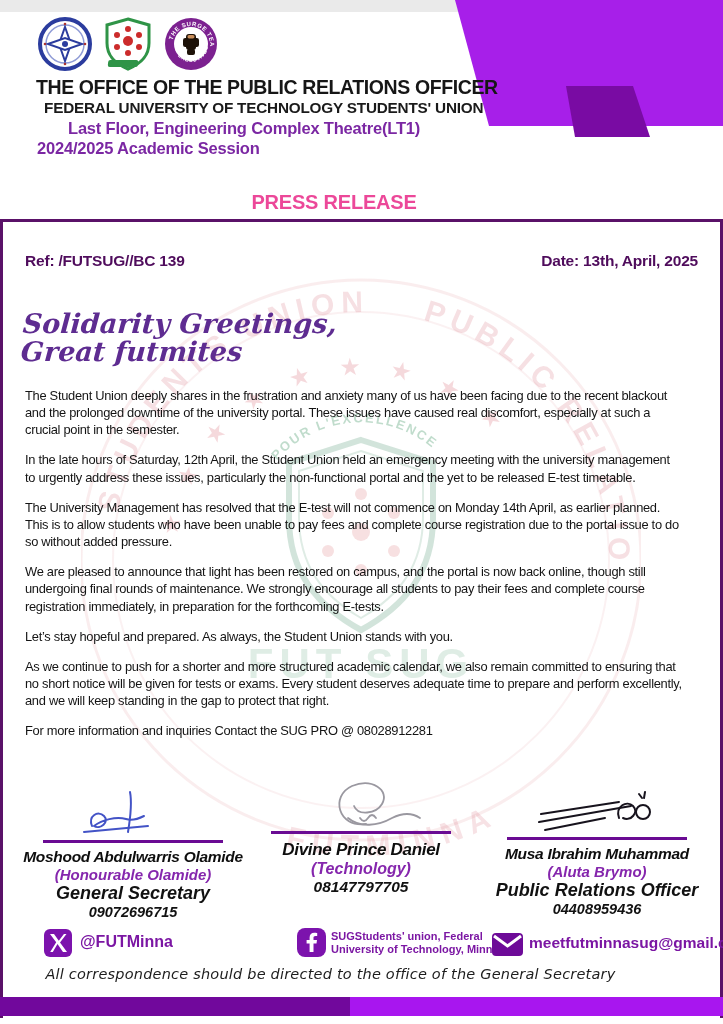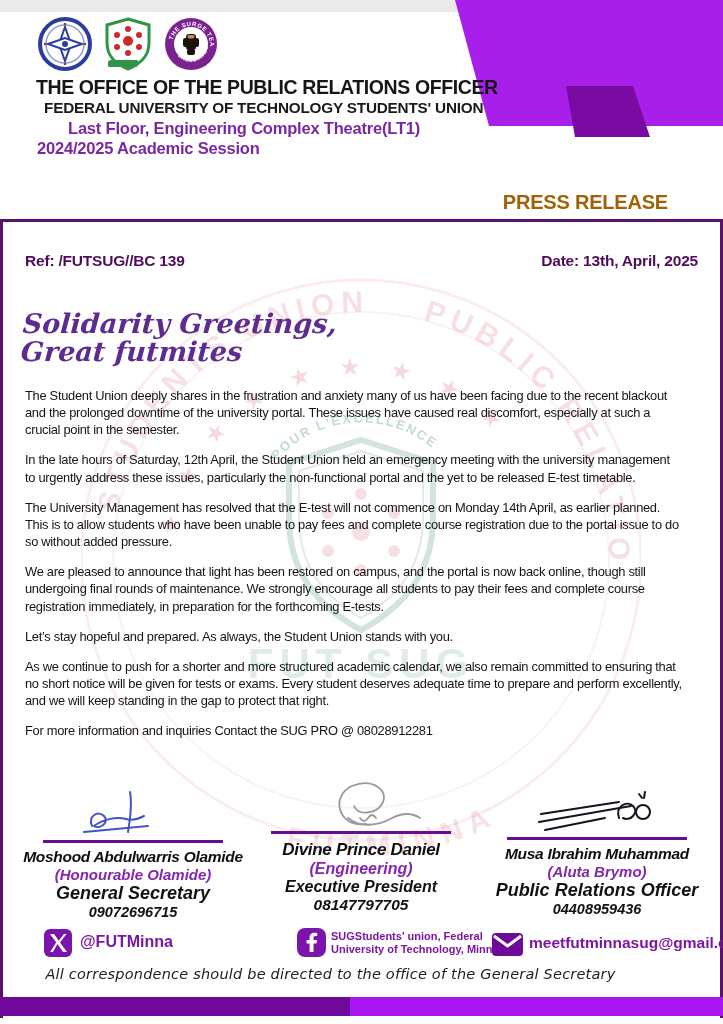--- a/index.html
+++ b/index.html
@@ -15,22 +15,22 @@
              clip-path:polygon(0 0,67px 0,100% 100%,9px 100%);}
 
   .logos{left:38px;top:16px;display:flex;gap:9px;align-items:center;}
   .logo{width:54px;height:56px;display:block;}
 
   .h-office{left:36px;top:76px;font-size:19.5px;font-weight:700;color:#161616;letter-spacing:-0.4px;}
   .h-univ{left:44px;top:99px;font-size:15.3px;font-weight:700;color:#1a1a1a;letter-spacing:-0.2px;}
   .h-addr1{left:37px;top:119px;font-size:16.5px;font-weight:700;color:#7b27a3;letter-spacing:-0.2px;margin-left:31px;}
   .h-addr2{left:37px;top:139px;font-size:16.5px;font-weight:700;color:#7b27a3;letter-spacing:-0.2px;}
 
-  .banner{left:0;top:191px;width:668px;text-align:right;font-size:20px;font-weight:700;
-          color:#a16207;letter-spacing:-0.2px;}
+  .banner{left:0;top:191px;width:668px;text-align:center;font-size:20px;font-weight:700;
+          color:#ec4899;letter-spacing:-0.2px;}
   .rule{left:0;top:219px;width:723px;height:3px;background:#5a1168;}
   .side{top:219px;width:3px;height:799px;background:#5a1168;}
   .side.l{left:0;} .side.r{left:720px;}
 
   .ref{left:25px;top:252px;font-size:15.5px;font-weight:700;color:#4f0c5c;letter-spacing:-0.2px;}
   .date{right:25px;top:252px;font-size:15.5px;font-weight:700;color:#4f0c5c;letter-spacing:-0.2px;}
   .headline{left:0;top:287px;width:723px;text-align:center;font-size:17px;font-weight:700;
             color:#5a1168;letter-spacing:-0.2px;}
 
   .greet{left:22px;top:310px;font-family:"DejaVu Serif",serif;font-style:italic;font-weight:700;
@@ -215,22 +215,21 @@
   <div class="sig-line" style="left:507px;top:837px"></div>
 
   <div class="sig-block" style="left:13px;top:848px">
     <div class="sig-name">Moshood Abdulwarris Olamide</div>
     <div class="sig-alias">(Honourable Olamide)</div>
     <div class="sig-role">General Secretary</div>
     <div class="sig-phone">09072696715</div>
   </div>
   <div class="sig-block" style="left:241px;top:840px">
     <div class="sig-name" style="font-size:17px">Divine Prince Daniel</div>
-    <div class="sig-alias" style="font-size:16px">(Engineering)</div>
-    <div class="sig-role" style="font-size:16px">Executive President</div>
+    <div class="sig-alias" style="font-size:16px">(Technology)</div>
     <div class="sig-phone" style="font-size:15.5px">08147797705</div>
   </div>
   <div class="sig-block" style="left:477px;top:845px">
     <div class="sig-name">Musa Ibrahim Muhammad</div>
     <div class="sig-alias">(Aluta Brymo)</div>
     <div class="sig-role">Public Relations Officer</div>
     <div class="sig-phone">04408959436</div>
   </div>
 
   <svg class="contact" style="left:44px;top:929px" width="28" height="28" viewBox="0 0 28 28">

